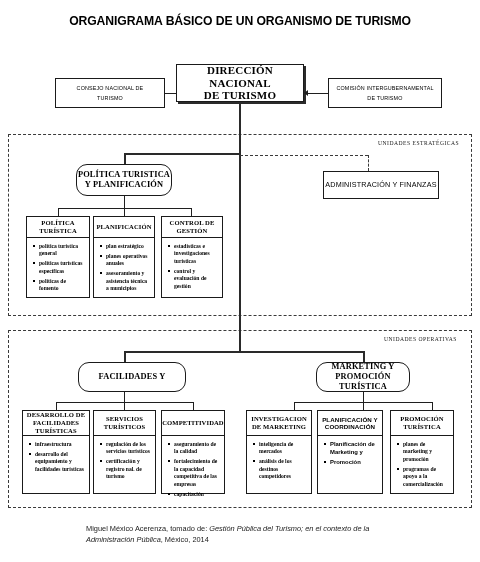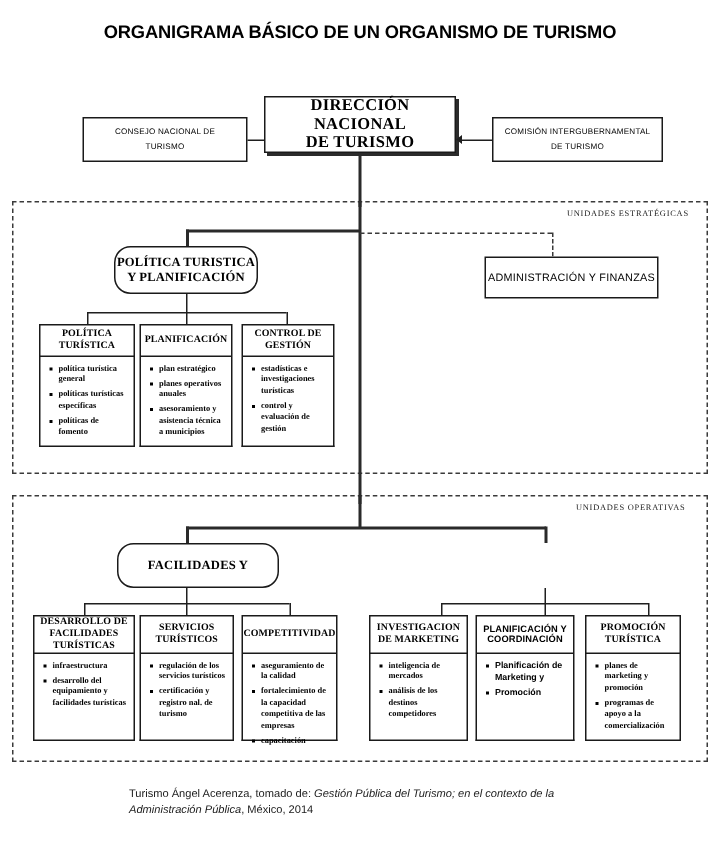--- a/index.html
+++ b/index.html
@@ -260,20 +260,26 @@
   <div class="ln thick-h" style="left:124px; top:351px; width:240px;"></div>
   <div class="ln thick-v" style="left:124px; top:351px; height:11px;"></div>
   <div class="ln thick-v" style="left:363px; top:351px; height:11px;"></div>
 
   <div class="box serif-caps box-l2" style="left:78px; top:362px; width:108px; height:30px;">
     <div>
       <div>FACILIDADES Y</div>
     </div>
   </div>
 
+  <div class="box serif-caps box-l2" style="left:316px; top:362px; width:94px; height:30px;">
+    <div>
+      <div>MARKETING Y</div>
+      <div>PROMOCIÓN TURÍSTICA</div>
+    </div>
+  </div>
 
   <div class="ln v" style="left:124px; top:392px; height:10px;"></div>
   <div class="ln h" style="left:56px; top:402px; width:137px;"></div>
   <div class="ln v" style="left:56px; top:402px; height:8px;"></div>
   <div class="ln v" style="left:124px; top:402px; height:8px;"></div>
   <div class="ln v" style="left:193px; top:402px; height:8px;"></div>
 
   <div class="ln v" style="left:363px; top:392px; height:10px;"></div>
   <div class="ln h" style="left:294px; top:402px; width:138px;"></div>
   <div class="ln v" style="left:294px; top:402px; height:8px;"></div>
@@ -353,16 +359,16 @@
     </div>
   </div>
   <div class="bullets" style="left:390px; top:436px; width:64px; height:58px;">
     <ul>
       <li>planes de marketing y promoción</li>
       <li>programas de apoyo a la comercialización</li>
     </ul>
   </div>
 
   <div class="footer">
-    <span>Turismo Ángel Acerenza, tomado de: </span><span class="it">Gestión Pública del Turismo; en el contexto de la Administración Pública</span><span>, México, 2014</span>
+    <span>Miguel México Acerenza, tomado de: </span><span class="it">Gestión Pública del Turismo; en el contexto de la Administración Pública</span><span>, México, 2014</span>
   </div>
 
 </div>
 
 </body></html>

